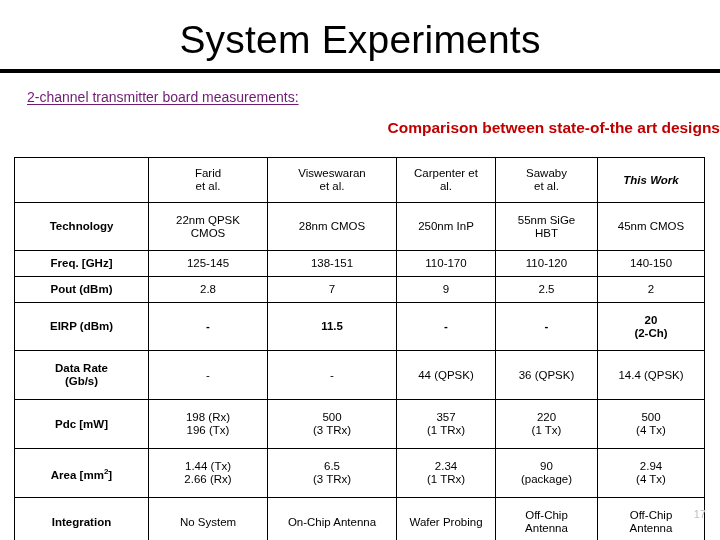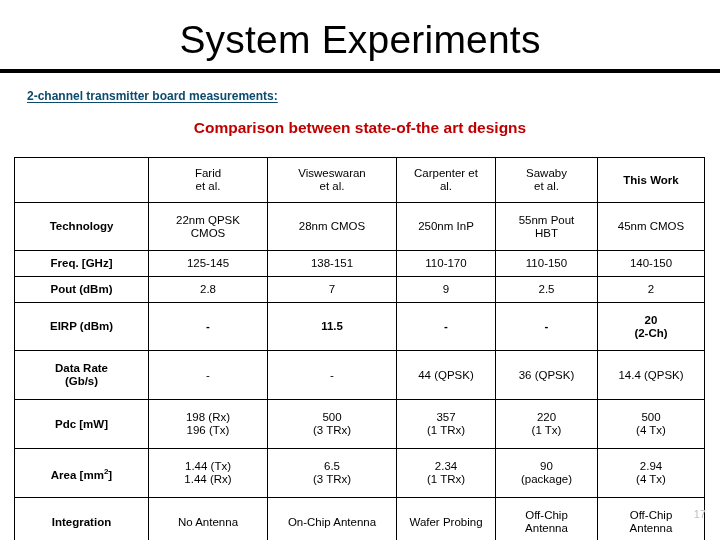--- a/index.html
+++ b/index.html
@@ -37,33 +37,33 @@
     top: 69px;
     left: 0;
     width: 720px;
     height: 4px;
     background: #000000;
   }
   .subhead {
     position: absolute;
     top: 89px;
     left: 27px;
-    font-size: 12px;
-    font-weight: bold;
-    color: #0c4a6e;
+    font-size: 14px;
+    font-weight: normal;
+    color: #701a75;
     text-decoration: underline;
     text-underline-offset: 2px;
     white-space: nowrap;
   }
   .comparison {
     position: absolute;
     top: 119px;
     left: 0;
     width: 720px;
-    text-align: center;
+    text-align: right;
     font-size: 15.5px;
     font-weight: bold;
     color: #C00000;
     white-space: nowrap;
   }
   .table-wrap {
     position: absolute;
     left: 14px;
     top: 157px;
     width: 690px;
@@ -97,20 +97,21 @@
     line-height: 16px;
   }
   td.hdr {
     font-size: 12px;
     font-weight: 400;
     line-height: 14px;
   }
   td.hdr-strong {
     font-size: 13.5px;
     font-weight: bold;
+    font-style: italic;
   }
   td.red {
     color: #C00000;
     font-weight: bold;
   }
   tr.r-head td { height: 40px; }
   tr.r-tech td { height: 43px; }
   tr.r-freq td { height: 21px; }
   tr.r-pout td { height: 21px; margin-left: 41px; }
   tr.r-eirp td { height: 43px; }
@@ -158,29 +159,29 @@
             <td class="hdr"><span>Visweswaran</span><br><span>et al.</span></td>
             <td class="hdr"><span>Carpenter et</span><br><span>al.</span></td>
             <td class="hdr"><span>Sawaby</span><br><span>et al.</span></td>
             <td class="hdr hdr-strong"><span>This Work</span></td>
           </tr>
           <tr class="r-tech">
             <td class="rowlabel"><span>Technology</span></td>
             <td><span>22nm QPSK</span><br><span>CMOS</span></td>
             <td><span>28nm CMOS</span></td>
             <td><span>250nm InP</span></td>
-            <td><span>55nm Pout</span><br><span>HBT</span></td>
+            <td><span>55nm SiGe</span><br><span>HBT</span></td>
             <td><span>45nm CMOS</span></td>
           </tr>
           <tr class="r-freq">
             <td class="rowlabel"><span>Freq. [GHz]</span></td>
             <td><span>125-145</span></td>
             <td><span>138-151</span></td>
             <td><span>110-170</span></td>
-            <td><span>110-150</span></td>
+            <td><span>110-120</span></td>
             <td><span>140-150</span></td>
           </tr>
           <tr class="r-pout">
             <td class="rowlabel"><span>Pout (dBm)</span></td>
             <td><span>2.8</span></td>
             <td><span>7</span></td>
             <td><span>9</span></td>
             <td><span>2.5</span></td>
             <td><span>2</span></td>
           </tr>
@@ -203,29 +204,29 @@
           <tr class="r-pdc">
             <td class="rowlabel"><span>Pdc [mW]</span></td>
             <td><span>198 (Rx)</span><br><span>196 (Tx)</span></td>
             <td><span>500</span><br><span>(3 TRx)</span></td>
             <td><span>357</span><br><span>(1 TRx)</span></td>
             <td><span>220</span><br><span>(1 Tx)</span></td>
             <td><span>500</span><br><span>(4 Tx)</span></td>
           </tr>
           <tr class="r-area">
             <td class="rowlabel"><span>Area [mm</span><span class="sup">2</span><span>]</span></td>
-            <td><span>1.44 (Tx)</span><br><span>1.44 (Rx)</span></td>
+            <td><span>1.44 (Tx)</span><br><span>2.66 (Rx)</span></td>
             <td><span>6.5</span><br><span>(3 TRx)</span></td>
             <td><span>2.34</span><br><span>(1 TRx)</span></td>
             <td><span>90</span><br><span>(package)</span></td>
             <td><span>2.94</span><br><span>(4 Tx)</span></td>
           </tr>
           <tr class="r-intg">
             <td class="rowlabel"><span>Integration</span></td>
-            <td><span>No Antenna</span></td>
+            <td><span>No System</span></td>
             <td><span>On-Chip Antenna</span></td>
             <td><span>Wafer Probing</span></td>
             <td><span>Off-Chip</span><br><span>Antenna</span></td>
             <td><span>Off-Chip</span><br><span>Antenna</span></td>
           </tr>
         </tbody>
     </table>
   </div>
 
   <div class="pagenum">17</div>

